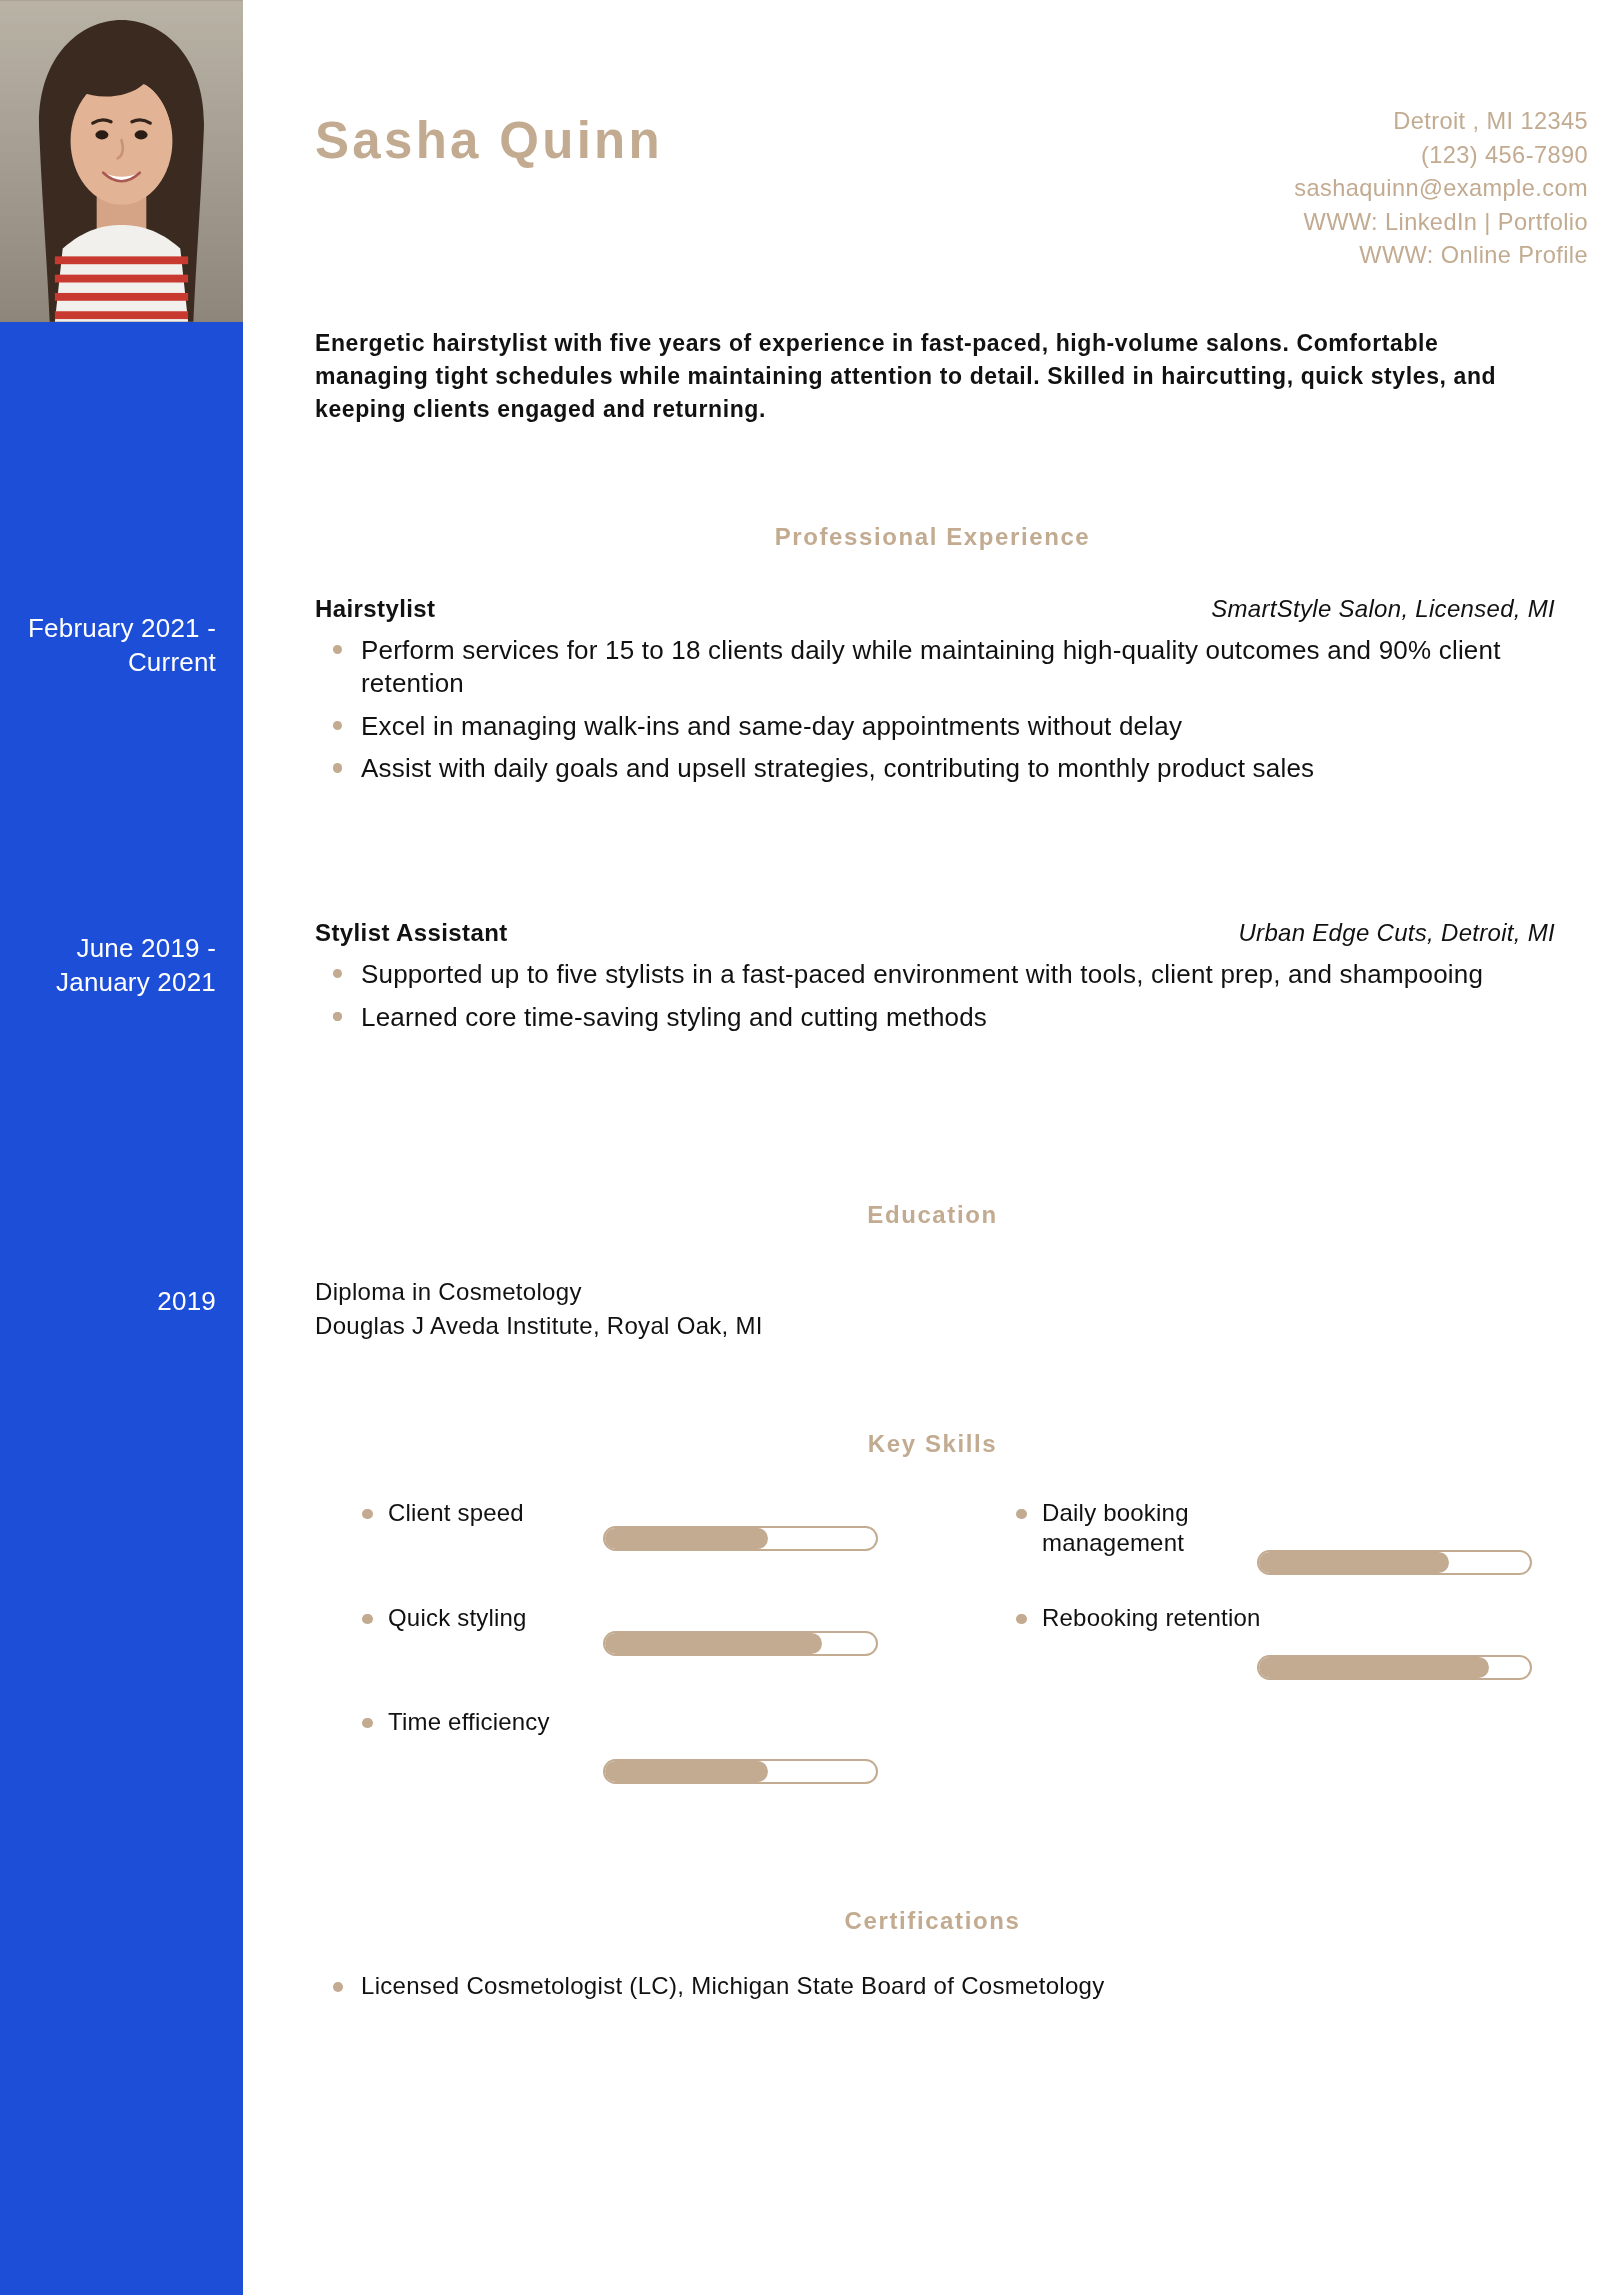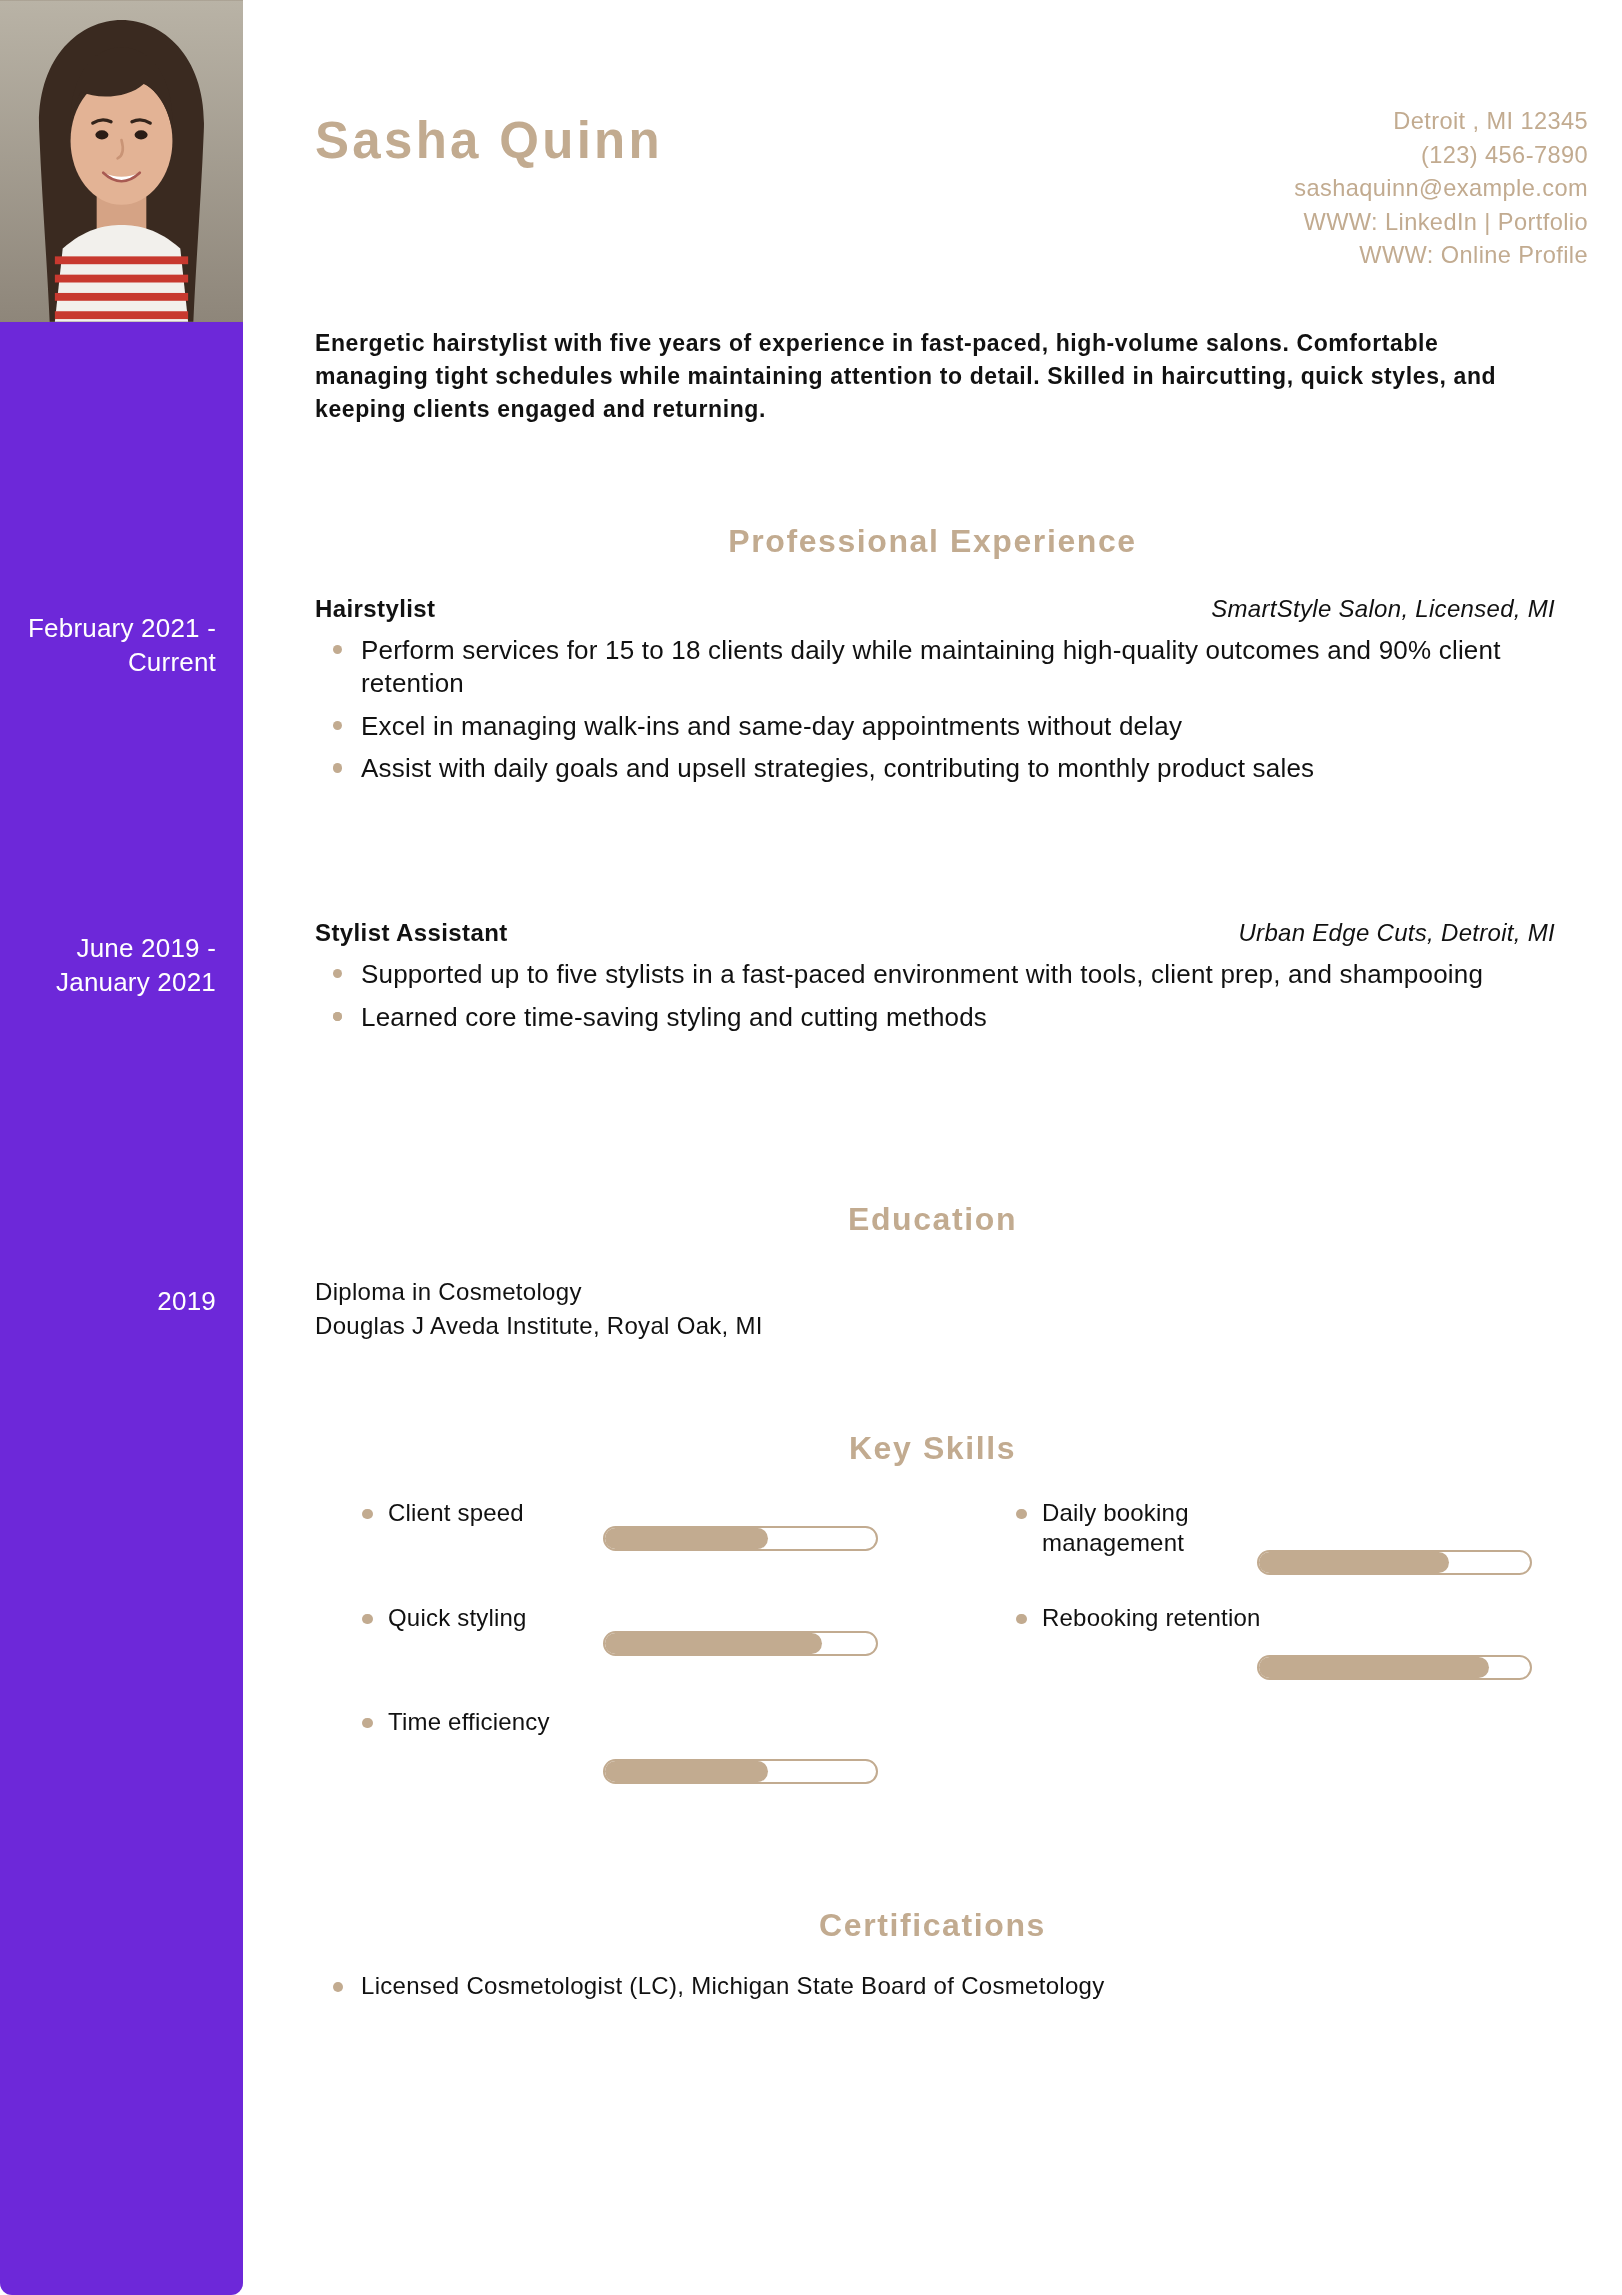--- a/index.html
+++ b/index.html
@@ -18,22 +18,21 @@
     background: #ffffff;
     overflow: hidden;
   }
   
   .sidebar {
     position: absolute;
     left: 0;
     top: 0;
     width: 243px;
     height: 2295px;
-    background: #6d28d9;
-    border-radius: 12px;
+    background: #1d4ed8;
   }
   .photo {
     position: absolute;
     left: 0;
     top: 0;
     width: 243px;
     height: 322px;
     overflow: hidden;
     background: #8d7f6e;
   }
@@ -93,21 +92,21 @@
     line-height: 1.44;
     letter-spacing: 0.6px;
     color: #111111;
   }
 
   .section-title {
     position: absolute;
     width: 1379px;
     text-align: center;
     color: #c2ab90;
-    font-size: 32px;
+    font-size: 24px;
     font-weight: bold;
     letter-spacing: 1.6px;
   }
   #title-experience { top: 523px; }
   #title-education  { top: 1201px; }
   #title-skills     { top: 1430px; }
   #title-certs      { top: 1907px; }
 
   .job {
     position: absolute;

